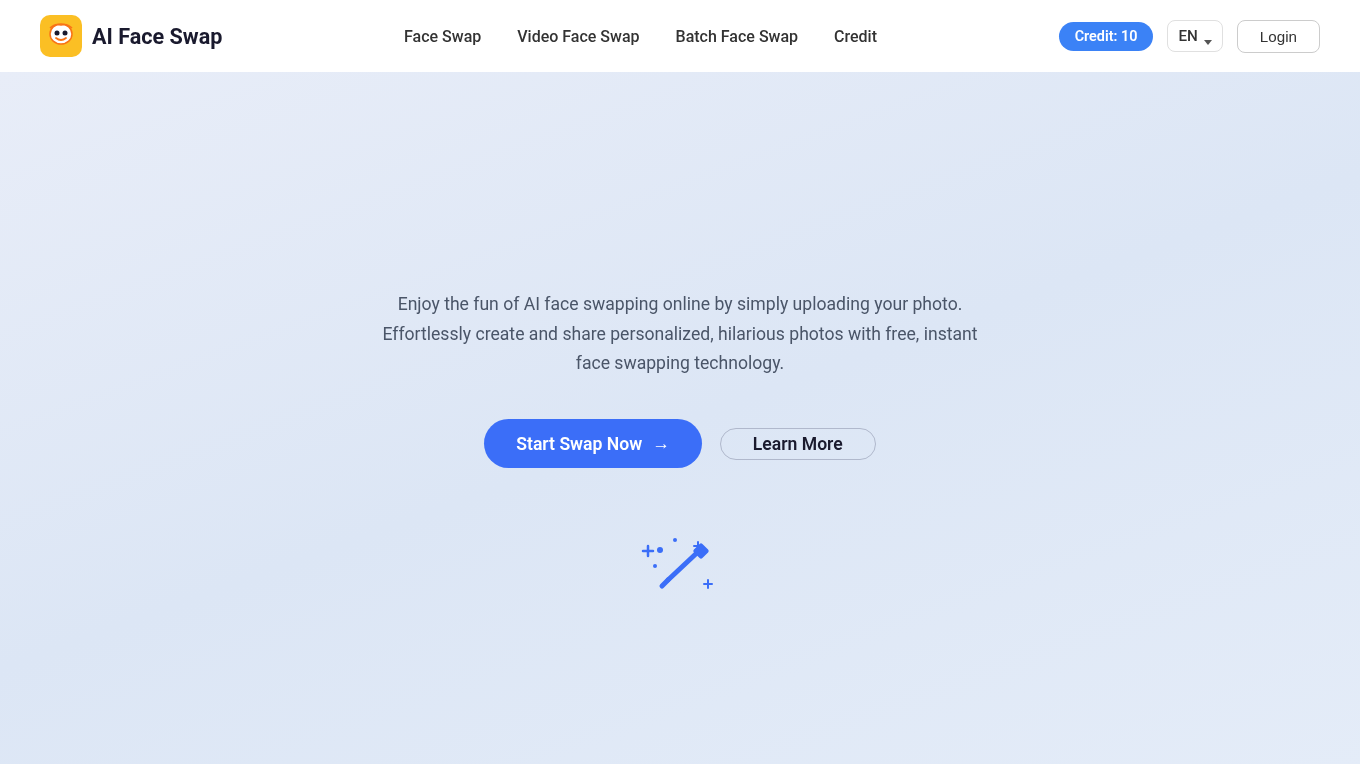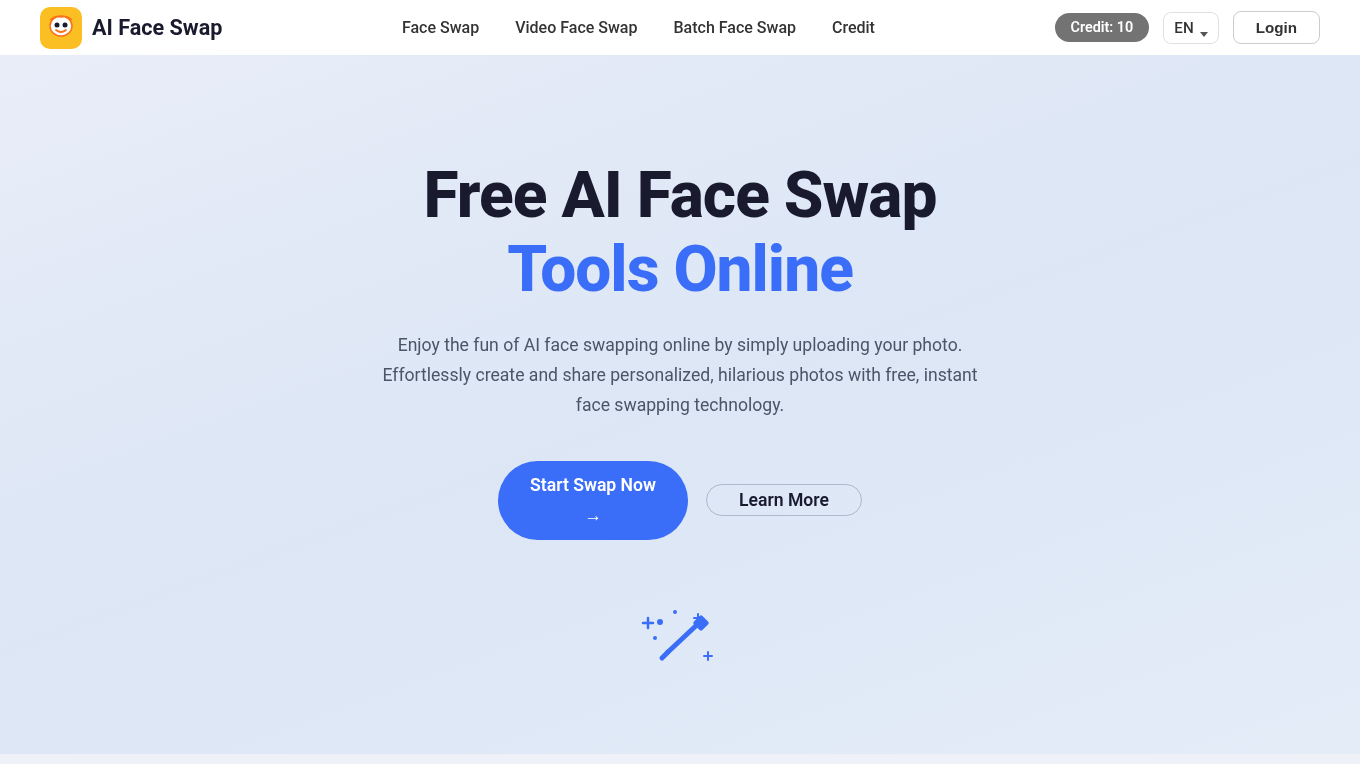--- a/index.html
+++ b/index.html
@@ -10,21 +10,21 @@
       min-height: 764px;
       color: #1a1a2e;
     }
 
     
     nav {
       display: flex;
       align-items: center;
       justify-content: space-between;
       padding: 0 40px;
-      height: 55px;
+      height: 72px;
       background: #fff;
       box-shadow: 0 1px 4px rgba(0,0,0,0.08);
     }
 
     .nav-logo {
       display: flex;
       align-items: center;
       gap: 10px;
       text-decoration: none;
     }
@@ -55,21 +55,21 @@
       transition: color 0.2s;
     }
 
     .nav-right {
       display: flex;
       align-items: center;
       gap: 14px;
     }
 
     .credit-badge {
-      background: #737373;
+      background: #3b82f6;
       color: #fff;
       font-size: 0.9rem;
       font-weight: 600;
       padding: 6px 16px;
       border-radius: 20px;
     }
 
     .lang-selector {
       display: flex;
       align-items: flex-end;
@@ -92,21 +92,21 @@
       border-right: 4px solid transparent;
       border-top: 5px solid #555;
       margin-left: 2px;
     }
 
     .login-btn {
       background: #fff;
       border: 1.5px solid #ccc;
       color: #333;
       font-size: 0.95rem;
-      font-weight: 700;
+      font-weight: 400;
       padding: 7px 22px;
       border-radius: 8px;
       cursor: pointer;
       transition: border-color 0.2s, color 0.2s;
     }
 
     
     .hero {
       display: flex;
       flex-direction: column;
@@ -157,21 +157,20 @@
       background: #3b6ef8;
       color: #fff;
       font-size: 1.1rem;
       font-weight: 600;
       padding: 14px 32px;
       border-radius: 50px;
       border: none;
       cursor: pointer;
       text-decoration: none;
       transition: background 0.2s, transform 0.15s;
-      flex-direction: column;
     }
 
     .btn-arrow {
       display: inline-block;
       font-size: 1.1rem;
     }
 
     .btn-secondary {
       display: flex;
       align-items: center;
@@ -228,24 +227,20 @@
     <span class="credit-badge">Credit: 10</span>
     <div class="lang-selector">
       <span>EN</span>
       <span class="chevron-down"></span>
     </div>
     <button class="login-btn">Login</button>
   </div>
 </nav>
 
 <section class="hero">
-  <h1>
-    <span class="hero-title-black">Free AI Face Swap</span>
-    <span class="hero-title-blue">Tools Online</span>
-  </h1>
 
   <p class="hero-subtitle">Enjoy the fun of AI face swapping online by simply uploading your photo. Effortlessly create and share personalized, hilarious photos with free, instant face swapping technology.</p>
 
   <div class="hero-buttons">
     <a href="#" class="btn-primary">
       <span>Start Swap Now</span>
       <span class="btn-arrow">→</span>
     </a>
     <a href="#" class="btn-secondary">
       <span>Learn More</span>

